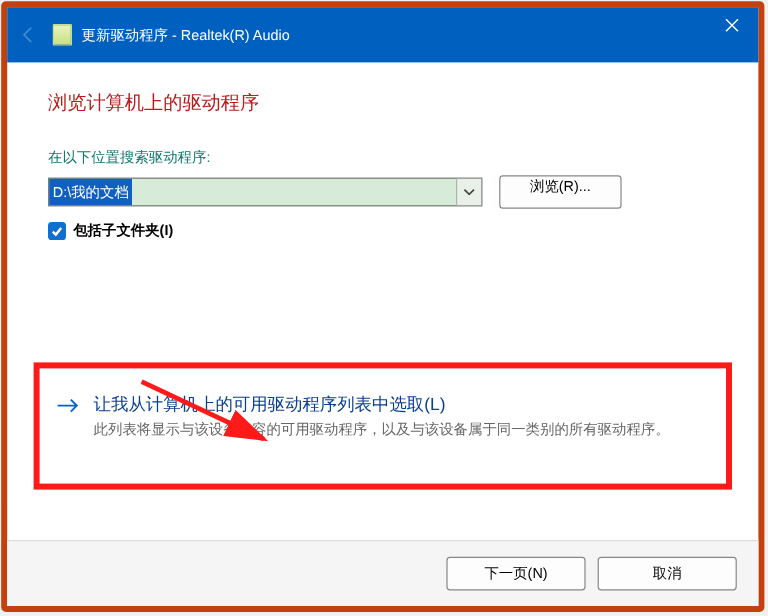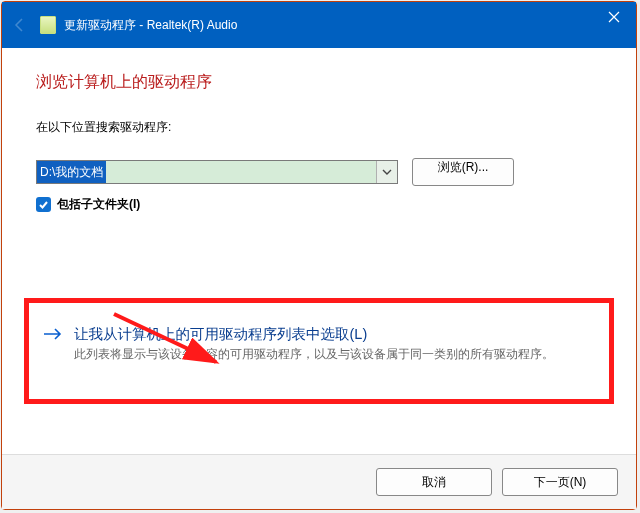--- a/index.html
+++ b/index.html
@@ -9,21 +9,21 @@
     height: 513px;
     font-family: "Microsoft YaHei", "Segoe UI", sans-serif;
     font-size: 12px;
     background: #f0f0f0;
     overflow: hidden;
   }
   .window {
     width: 636px;
     height: 509px;
     background: #ffffff;
-    border: 1px solid #c2410c;
+    border: 5px solid #c2410c;
     border-radius: 4px;
     margin: 1px;
     display: flex;
     flex-direction: column;
     box-sizing: border-box;
     position: relative;
   }
   .titlebar {
     height: 46px;
     background: #0060c0;
@@ -71,22 +71,22 @@
     padding: 24px 34px 10px 34px;
     position: relative;
   }
   .heading {
     color: #b91c1c;
     font-size: 16px;
     margin-bottom: 26px;
   }
   .label1 {
     font-size: 12px;
-    color: #000000;
-    margin-bottom: 22px;
+    color: #0f766e;
+    margin-bottom: 6px;
   }
   .row {
     display: flex;
     align-items: center;
     gap: 14px;
     margin-bottom: 10px;
   }
   .path-wrap {
     position: relative;
     width: 362px;
@@ -290,20 +290,20 @@
     <defs>
       <marker id="ah" markerWidth="10" markerHeight="10" refX="8" refY="3" orient="auto">
         <path d="M0,0 L9,3 L0,6 Z" fill="#ff1a1a"></path>
       </marker>
     </defs>
     <line x1="8" y1="6" x2="110" y2="54" stroke="#ff1a1a" stroke-width="4" marker-end="url(#ah)"></line>
   </svg>
 
   <div class="footer">
     <div class="btn">
+      <span>下一页(N)</span>
+    </div>
+    <div class="btn">
       <span>取消</span>
     </div>
-    <div class="btn">
-      <span>下一页(N)</span>
-    </div>
   </div>
 
 </div>
 
 </body></html>

